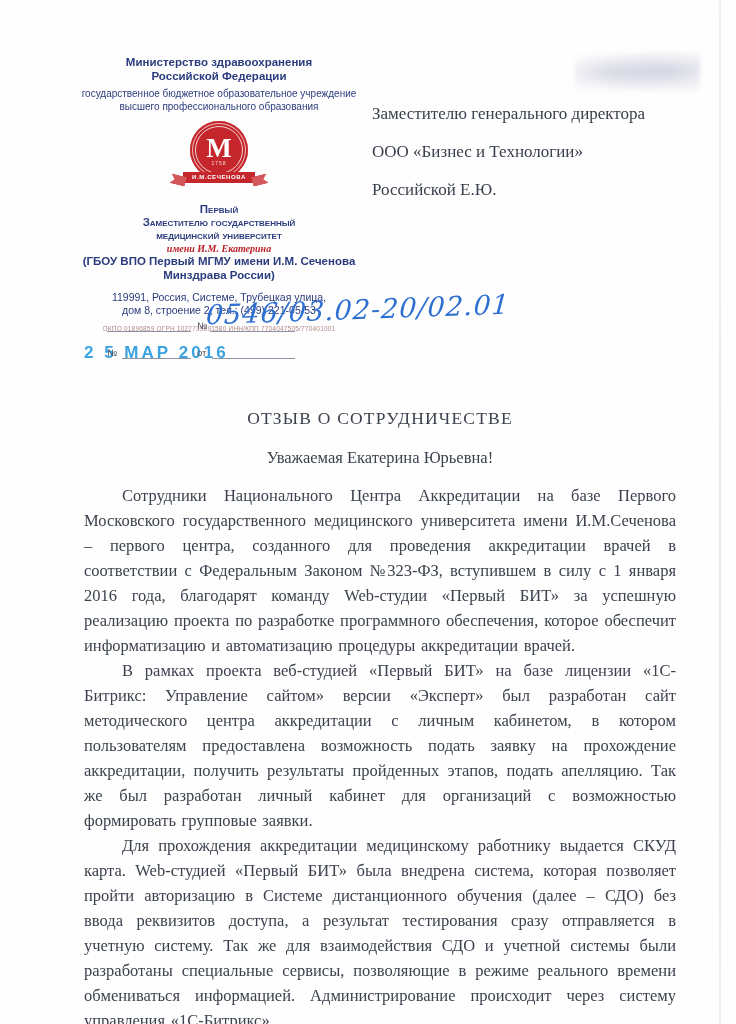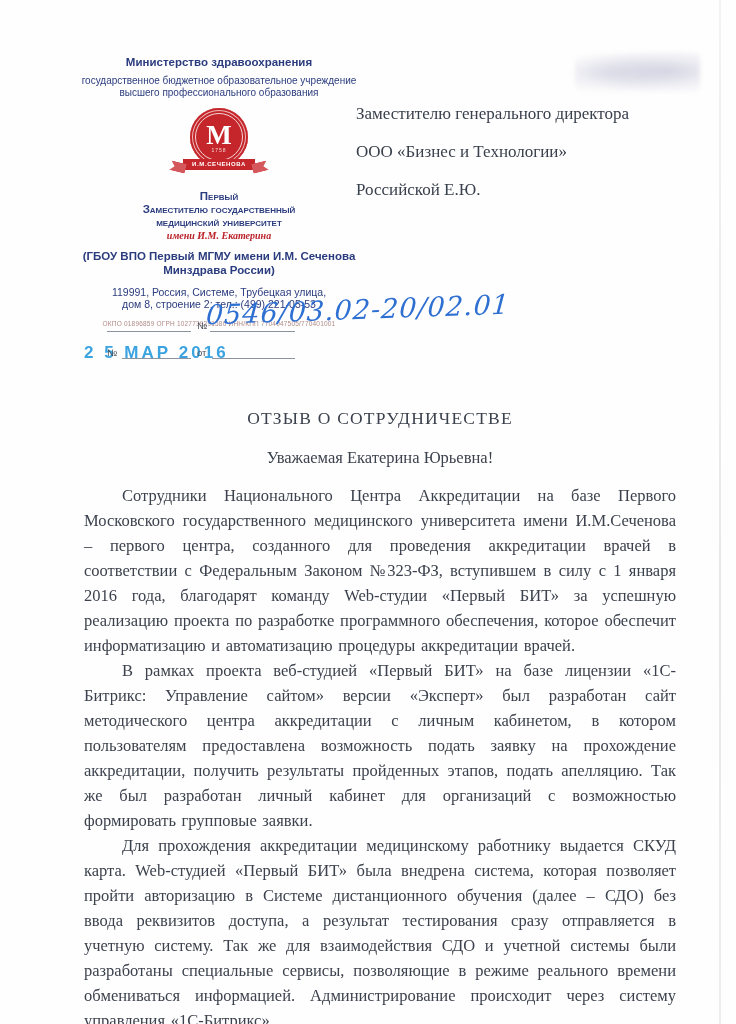--- a/index.html
+++ b/index.html
@@ -57,21 +57,21 @@
   .emblem-ribbon::after{right:-13px;transform:rotate(-14deg);clip-path:polygon(0 0,100% 0,72% 50%,100% 100%,0 100%);}
 
   .uni-name{
     margin-top:20px;font-weight:bold;font-size:11.5px;line-height:13px;
     font-variant:small-caps;color:#2b3c7e;
   }
   .named-after{
     margin-top:1px;color:#bb2229;font-family:"Liberation Serif",serif;
     font-style:italic;font-weight:bold;font-size:10px;
   }
-  .official-name{margin-top:8px;font-weight:bold;font-size:11.5px;line-height:14px;}
+  .official-name{font-weight:bold;font-size:11.5px;line-height:14px;}
   .address{margin-top:9px;font-size:10.5px;line-height:12.5px;}
   .registry{
     margin-top:9px;font-size:6.5px;letter-spacing:.2px;color:#b08a86;white-space:nowrap;
   }
 
   
   .stamp-area{position:absolute;left:0;top:0;width:736px;height:1024px;pointer-events:none;}
   .date-stamp{
     position:absolute;left:84px;top:303px;color:#3ba3e0;font-weight:bold;
     font-size:17px;letter-spacing:3px;font-family:"Liberation Sans",sans-serif;margin-top:40px;
@@ -86,21 +86,21 @@
   .n2{left:107px;top:347px;}
   .n3{left:197px;top:347px;}
   .handwritten{
     position:absolute;left:206px;top:294px;color:#2e6fd2;
     font-family:"DejaVu Serif",serif;font-style:italic;font-size:27px;
     letter-spacing:1px;transform:rotate(-2deg) skewX(-6deg);white-space:nowrap;
   }
 
   
   .recipient{
-    position:absolute;left:356px;top:105px;width:330px;
+    position:absolute;left:372px;top:105px;width:330px;
     font-family:"Liberation Serif",serif;font-size:17px;color:#39404c;
   }
   .recipient div{margin-bottom:20px;line-height:18px;}
 
   
   .letter-body{
     position:absolute;left:84px;top:408px;width:592px;
     font-family:"Liberation Serif",serif;color:#3c424d;font-size:16.5px;
   }
   .letter-title{
@@ -117,20 +117,21 @@
 <body>
 
 <div class="page">
 
   <div class="smudge"></div>
   <div class="edge-line"></div>
 
   <header class="letterhead">
     <div class="ministry">
       <div>Министерство здравоохранения</div>
+      <div>Российской Федерации</div>
     </div>
     <div class="org-type">
       <div>государственное бюджетное образовательное учреждение</div>
       <div>высшего профессионального образования</div>
     </div>
 
     <div class="emblem">
       <div class="emblem-circle">
         <div class="emblem-monogram">М</div>
         <div class="emblem-year">1758</div>

